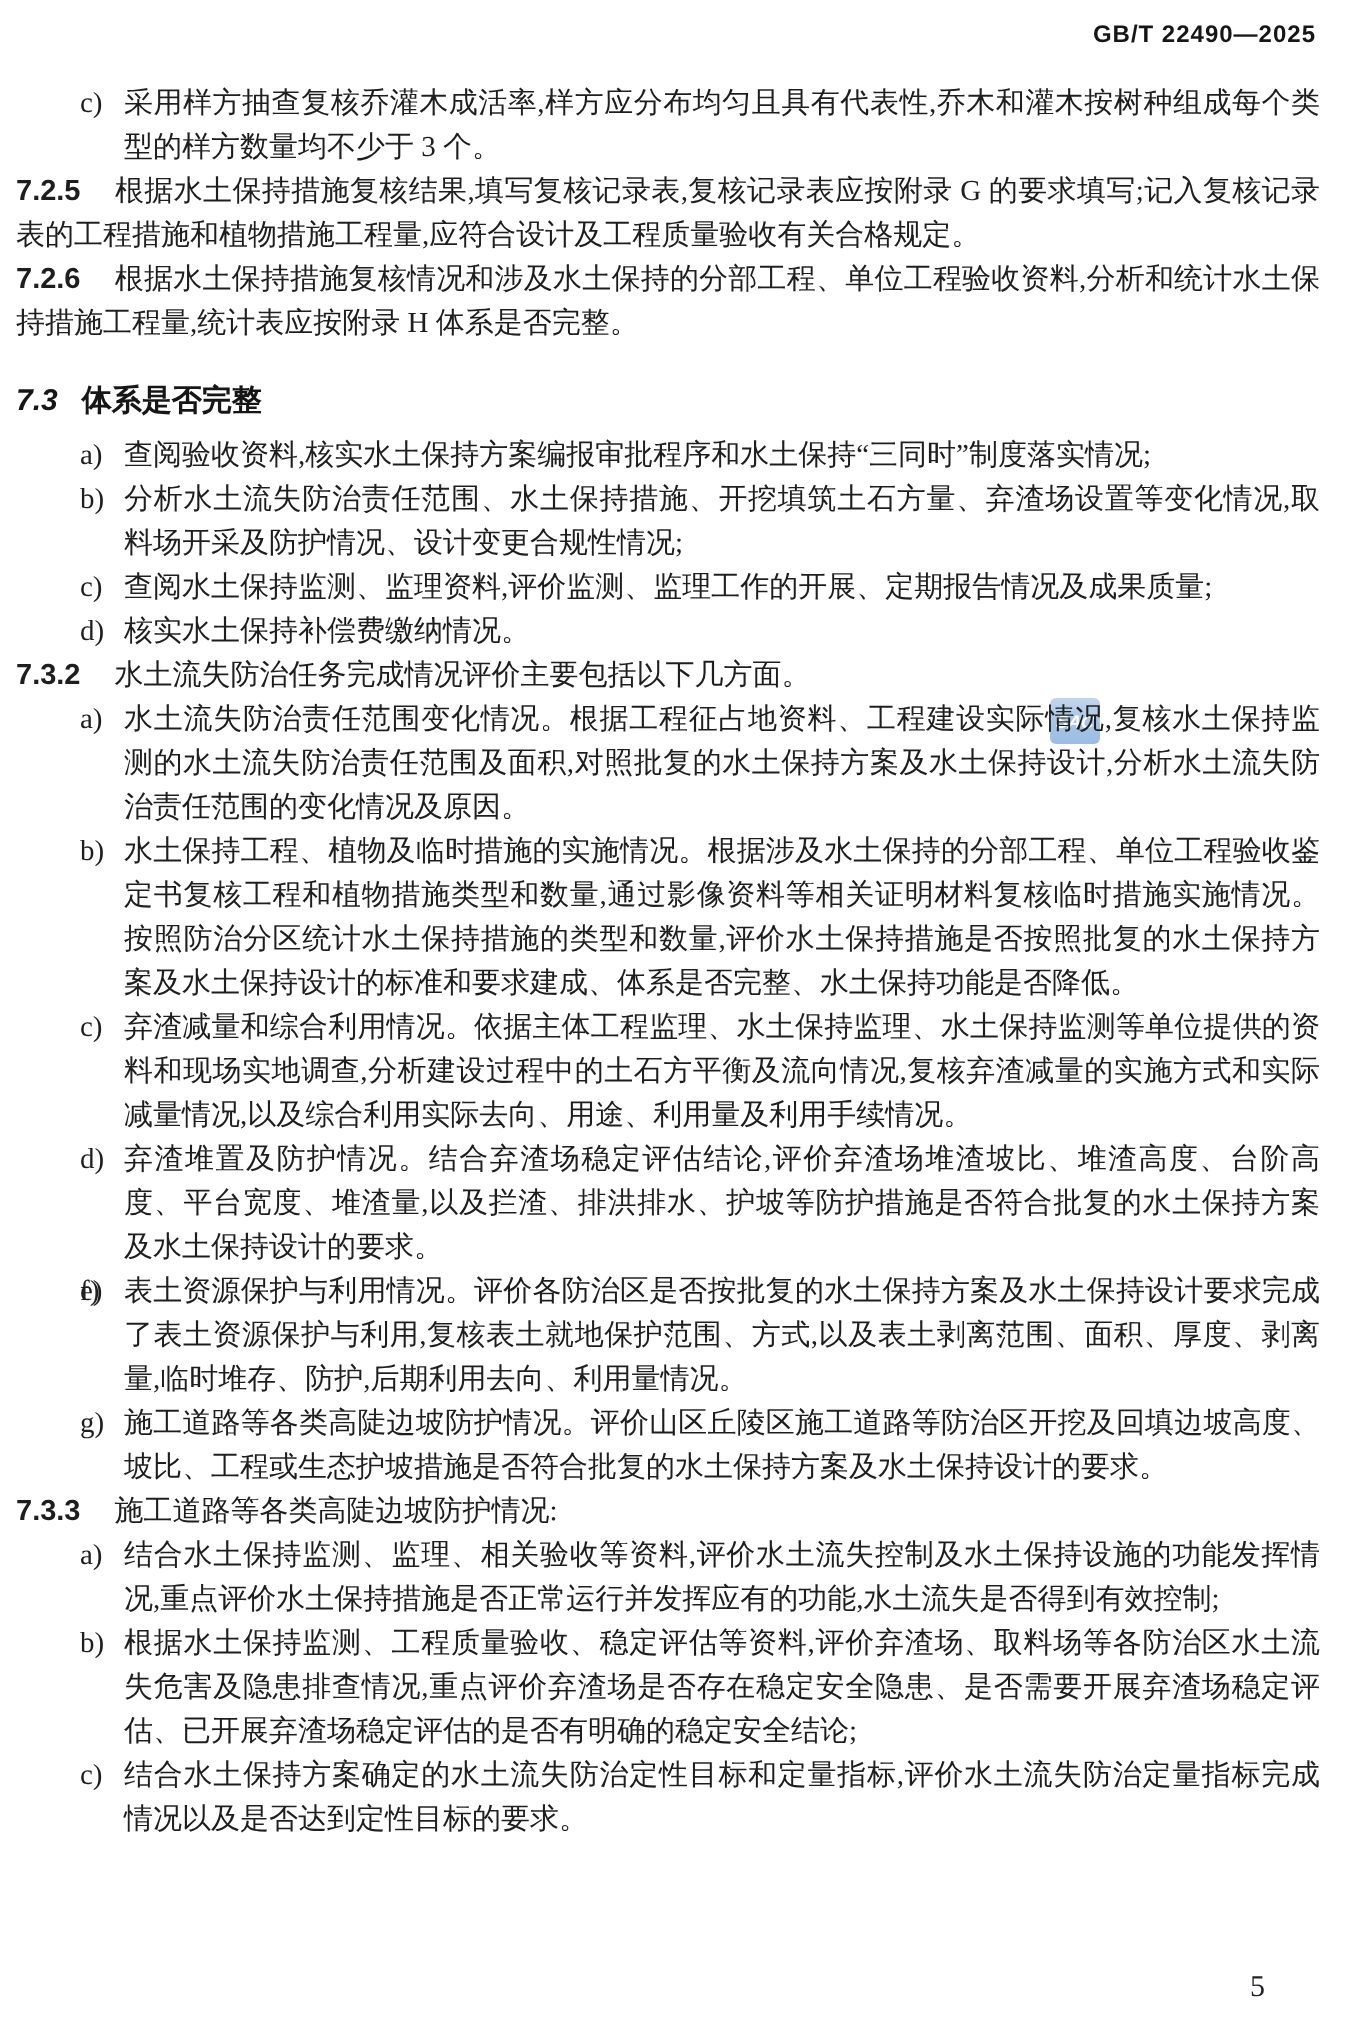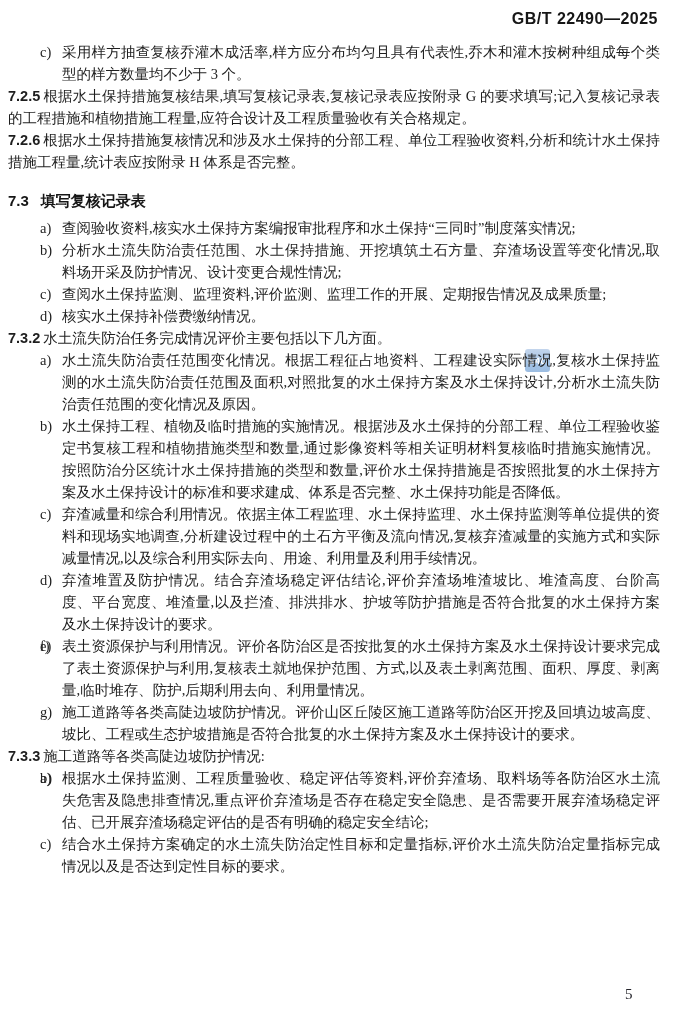--- a/index.html
+++ b/index.html
@@ -7,41 +7,41 @@
     position:relative;
     width:673px;height:1013px;
     background:#ffffff;
     overflow:hidden;
     font-family:"Liberation Serif","DejaVu Serif",serif;
     color:#1e1e1e;
   }
   .doc-header{
     position:absolute;top:10px;right:15px;
     font-family:"Liberation Sans","DejaVu Sans",sans-serif;
-    font-weight:bold;font-size:16px;letter-spacing:0.5px;
+    font-weight:bold;font-size:12px;letter-spacing:0.5px;
     color:#161616;
   }
   .content{
     position:absolute;top:41px;left:8px;width:652px;
     font-size:14.5px;line-height:22px;
     z-index:2;
   }
   .clause,.li{margin:0;text-align:justify;}
   .num{
     font-family:"Liberation Sans","DejaVu Sans",sans-serif;
-    font-weight:bold;margin-right:3px;white-space:nowrap;
+    font-weight:bold;margin-right:17px;white-space:nowrap;
   }
   .li{position:relative;padding-left:54px;}
   .li .marker{position:absolute;left:32px;top:0;}
   .heading{
     font-family:"Liberation Sans","DejaVu Sans",sans-serif;
     font-weight:bold;font-size:15px;
     margin:17px 0 5px 0;color:#161616;
   }
-  .heading .num{margin-right:12px;}
+  .heading .num{margin-right:12px;font-style:italic;}
   .watermark{
     position:absolute;left:525px;top:349px;
     width:25px;height:23px;border-radius:3px;
     background:linear-gradient(180deg,#c3d5ec 0%,#a4c3e5 60%,#9cbde2 100%);
     display:flex;align-items:center;justify-content:center;
     z-index:1;
   }
   .watermark .wm-text{
     color:#ffffff;font-family:"Liberation Sans","DejaVu Sans",sans-serif;
     font-style:italic;font-weight:bold;font-size:9px;letter-spacing:0;
@@ -67,21 +67,21 @@
 
     <p class="li">
       <span class="marker">c)</span>
       <span>采用样方抽查复核乔灌木成活率,样方应分布均匀且具有代表性,乔木和灌木按树种组成每个类型的样方数量均不少于 3 个。</span>
     </p>
 
     <p class="clause"><span class="num">7.2.5</span><span>根据水土保持措施复核结果,填写复核记录表,复核记录表应按附录 G 的要求填写;记入复核记录表的工程措施和植物措施工程量,应符合设计及工程质量验收有关合格规定。</span></p>
 
     <p class="clause"><span class="num">7.2.6</span><span>根据水土保持措施复核情况和涉及水土保持的分部工程、单位工程验收资料,分析和统计水土保持措施工程量,统计表应按附录 H 体系是否完整。</span></p>
 
-    <div class="heading"><span class="num">7.3</span><span>填写复核记录表</span></div>
+    <div class="heading"><span class="num">7.3</span><span>体系是否完整</span></div>
 
 
     <p class="li">
       <span class="marker">a)</span>
       <span>查阅验收资料,核实水土保持方案编报审批程序和水土保持“三同时”制度落实情况;</span>
     </p>
     <p class="li">
       <span class="marker">b)</span>
       <span>分析水土流失防治责任范围、水土保持措施、开挖填筑土石方量、弃渣场设置等变化情况,取料场开采及防护情况、设计变更合规性情况;</span>
     </p>
@@ -121,20 +121,21 @@
     </p>
     <p class="li">
       <span class="marker">g)</span>
       <span>施工道路等各类高陡边坡防护情况。评价山区丘陵区施工道路等防治区开挖及回填边坡高度、坡比、工程或生态护坡措施是否符合批复的水土保持方案及水土保持设计的要求。</span>
     </p>
 
     <p class="clause"><span class="num">7.3.3</span><span>施工道路等各类高陡边坡防护情况:</span></p>
 
     <p class="li">
       <span class="marker">a)</span>
+      <span>结合水土保持监测、监理、相关验收等资料,评价水土流失控制及水土保持设施的功能发挥情况,重点评价水土保持措施是否正常运行并发挥应有的功能,水土流失是否得到有效控制;</span>
     </p>
     <p class="li">
       <span class="marker">b)</span>
       <span>根据水土保持监测、工程质量验收、稳定评估等资料,评价弃渣场、取料场等各防治区水土流失危害及隐患排查情况,重点评价弃渣场是否存在稳定安全隐患、是否需要开展弃渣场稳定评估、已开展弃渣场稳定评估的是否有明确的稳定安全结论;</span>
     </p>
     <p class="li">
       <span class="marker">c)</span>
       <span>结合水土保持方案确定的水土流失防治定性目标和定量指标,评价水土流失防治定量指标完成情况以及是否达到定性目标的要求。</span>
     </p>
 

